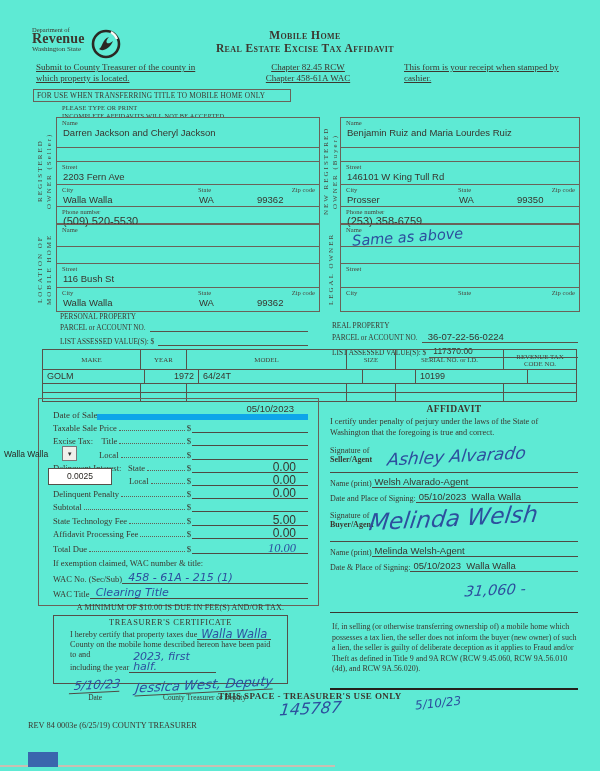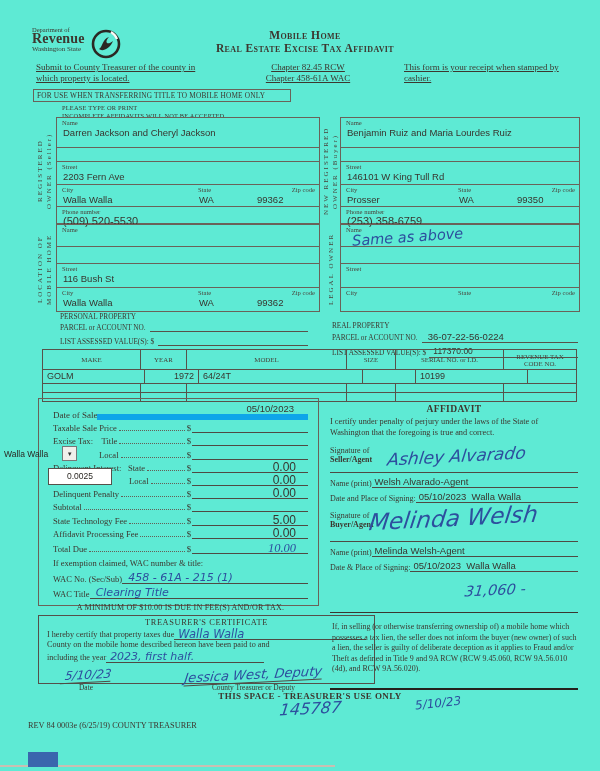--- a/index.html
+++ b/index.html
@@ -64,22 +64,22 @@
   .aff{position:absolute;left:330px;top:404px;width:248px;}
   .afft{font-weight:bold;font-size:9.5px;text-align:center;letter-spacing:.4px;}
   .affp{font-size:8.3px;line-height:11px;margin-top:2px;}
   .sigrow{position:relative;margin-top:8px;height:26px;border-bottom:1px solid #4f4a43;}
   .sigrow .l1{font-size:8px;line-height:9px;}
   .sigrow .l2{font-size:8px;font-weight:bold;line-height:9px;}
   .nrow{display:flex;align-items:flex-end;height:13px;font-size:8px;margin-top:2px;}
   .nfill{flex:1;border-bottom:1px solid #4f4a43;padding-left:3px;
          font-family:"Liberation Sans",sans-serif;font-size:9.5px;color:#38342e;line-height:11px;}
   
-  .tbox{position:absolute;left:38px;top:615px;width:337px;height:69px;border:1.3px solid #55504a;
-        padding:2px 8px;box-sizing:border-box;overflow:visible;}
+  .tbox{position:absolute;left:53px;top:615px;width:235px;height:69px;border:1.3px solid #55504a;
+        padding:2px 16px;box-sizing:border-box;overflow:visible;}
   .tt{font-size:8.4px;text-align:center;letter-spacing:.6px;}
   .tl{display:flex;align-items:flex-end;font-size:8.2px;line-height:10px;}
   .tfill{flex:1;border-bottom:1px solid #4f4a43;padding-left:4px;}
   .lien{position:absolute;left:332px;top:622px;width:246px;font-size:7.9px;line-height:10.6px;}
   .thick{position:absolute;left:330px;top:688px;width:248px;height:2.4px;background:#24211d;}
   .banner{position:absolute;left:160px;top:691px;width:300px;text-align:center;
           font-weight:bold;font-size:9px;letter-spacing:.4px;}
   .edge{position:absolute;left:0;top:765px;width:335px;height:1.6px;background:#c8bfb2;}
   .bluestamp{position:absolute;left:28px;top:752px;width:30px;height:15px;background:#3a66ad;}
   

